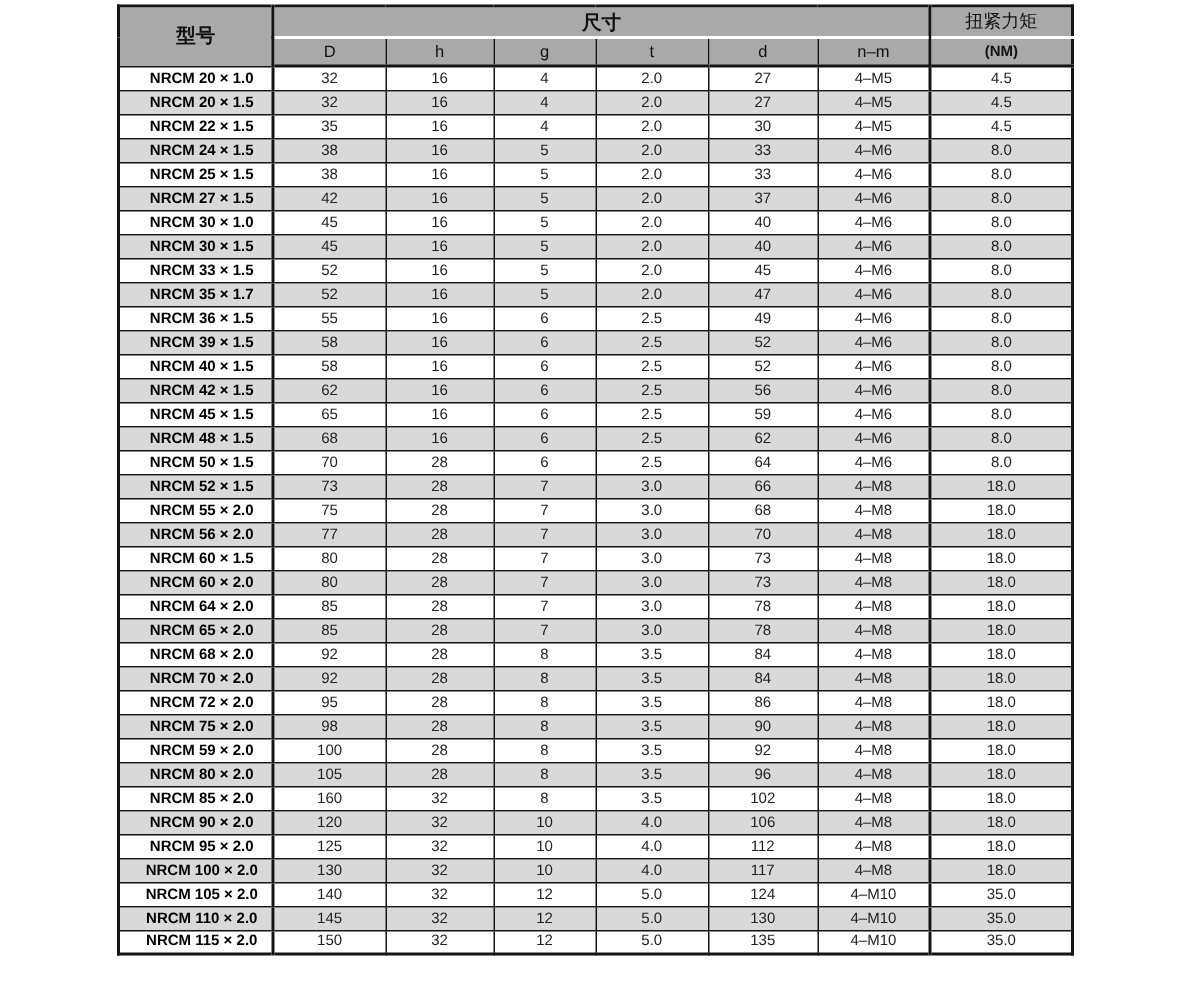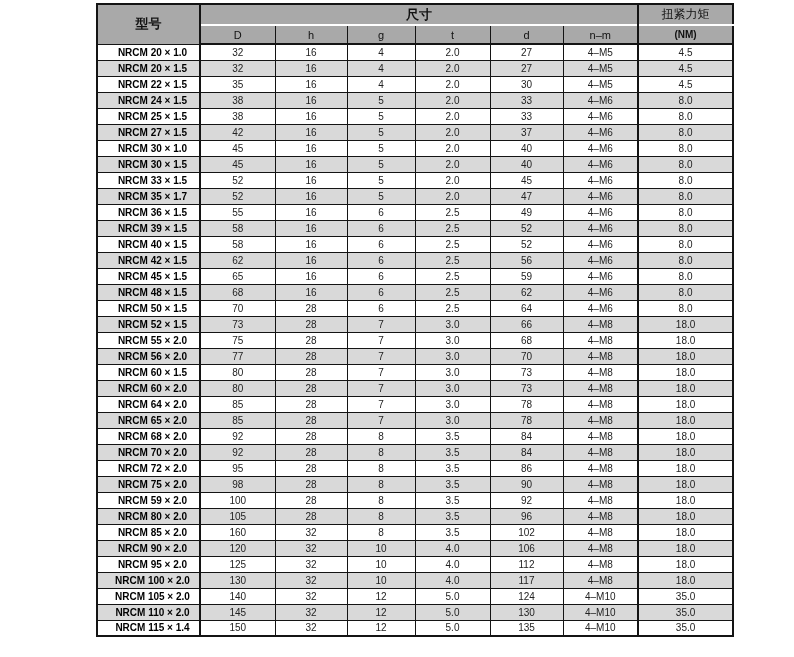--- a/index.html
+++ b/index.html
@@ -10,21 +10,21 @@
   }
   *{box-sizing:border-box;}
   html,body{margin:0;padding:0;}
   body{
     width:794px;height:657px;background:#fff;
     font-family:"Liberation Sans","DejaVu Sans",sans-serif;
     color:#111;
   }
   .page{position:relative;width:794px;height:657px;background:#fff;overflow:hidden;}
   table.spec{
-    position:absolute;left:96px;top:3px;width:637px;
+    position:absolute;left:78px;top:3px;width:637px;
     border-collapse:collapse;table-layout:fixed;
     border:2px solid var(--border);
   }
   th,td{
     border:1px solid var(--border);
     padding:0;margin:0;
     text-align:center;vertical-align:middle;
     overflow:hidden;white-space:nowrap;
   }
   thead th{background:var(--header-bg);}
@@ -443,21 +443,21 @@
           <td class="model">NRCM 110 × 2.0</td>
           <td>145</td>
           <td>32</td>
           <td>12</td>
           <td>5.0</td>
           <td>130</td>
           <td>4–M10</td>
           <td>35.0</td>
         </tr>
         <tr>
-          <td class="model">NRCM 115 × 1.4</td>
+          <td class="model">NRCM 115 × 2.0</td>
           <td>150</td>
           <td>32</td>
           <td>12</td>
           <td>5.0</td>
           <td>135</td>
           <td>4–M10</td>
           <td>35.0</td>
         </tr>
       </tbody>
   </table>

